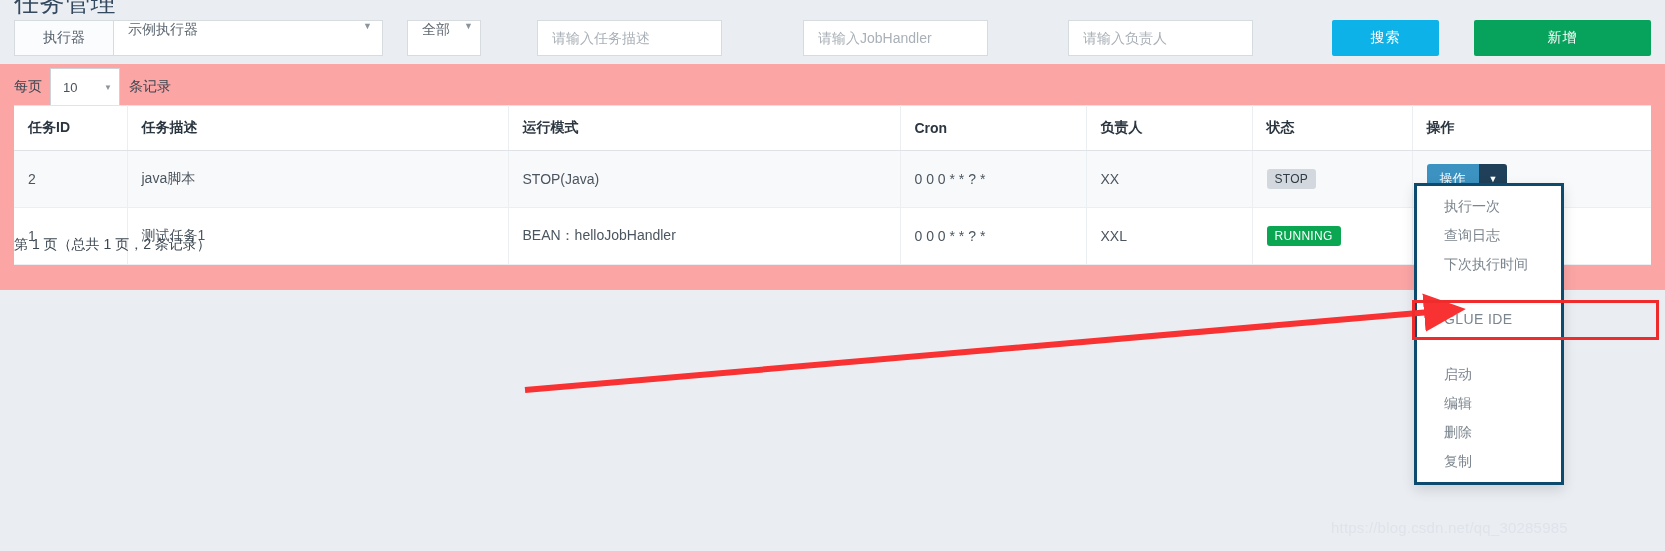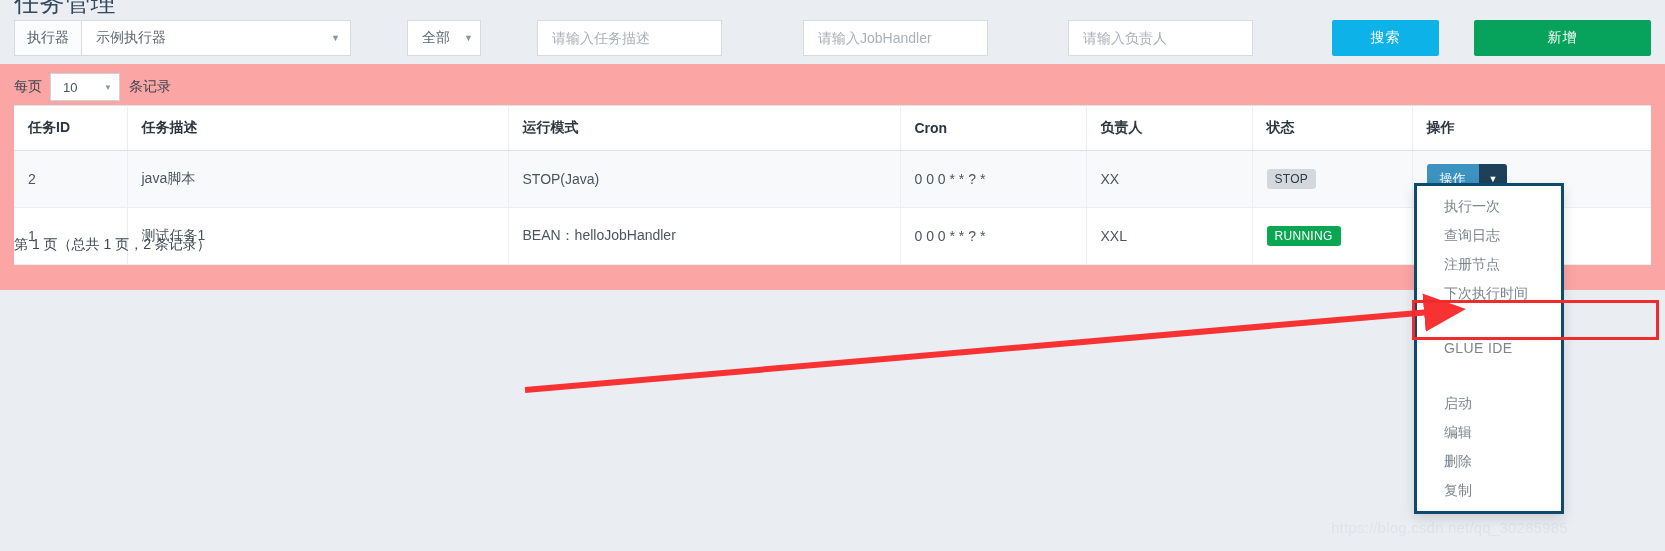--- a/index.html
+++ b/index.html
@@ -42,32 +42,31 @@
     display: flex;
     align-items: stretch;
     height: 36px;
   }
   .ig-addon {
     background: #fbfcfd;
     border: 1px solid #d6dbe0;
     border-right: none;
     color: #56616c;
     font-size: 14px;
-    padding: 0 12px;
+    padding: 0 28px;
     display: flex;
     align-items: center;
     white-space: nowrap;
   }
   .sel {
     background: #ffffff;
     border: 1px solid #d6dbe0;
     color: #5c6670;
     font-size: 14px;
     display: flex;
-    align-items: center;
     justify-content: space-between;
     padding: 0 10px 0 14px;
     box-sizing: border-box;
     white-space: nowrap;
   }
   .sel .caret {
     color: #8a949d;
     font-size: 9px;
     margin-left: 14px;
   }
@@ -112,21 +111,21 @@
     top: 8px;
     display: flex;
     align-items: center;
     font-size: 14px;
     color: #3b4650;
     height: 30px;
   }
   .perpage .lbl { margin-right: 8px; }
   .perpage .mini-sel {
     width: 70px;
-    height: 28px;
+    height: 38px;
     border: 1px solid #ccd2d8;
     background: #fff;
     display: flex;
     align-items: center;
     justify-content: space-between;
     padding: 0 7px 0 12px;
     box-sizing: border-box;
     font-size: 13px;
     color: #4a535c;
     margin-right: 9px;
@@ -366,21 +365,20 @@
         </tr>
       </tbody>
     </table>
 
     <div class="pageinfo">第 1 页（总共 1 页，2 条记录）</div>
   </div>
 
   <div class="dropdown">
     <div class="dd-item">执行一次</div>
     <div class="dd-item">查询日志</div>
-    <div class="dd-item">注册节点</div>
     <div class="dd-item">下次执行时间</div>
     <div class="dd-gap"></div>
     <div class="dd-item en">GLUE IDE</div>
     <div class="dd-gap"></div>
     <div class="dd-item">启动</div>
     <div class="dd-item">编辑</div>
     <div class="dd-item">删除</div>
     <div class="dd-item">复制</div>
   </div>
 

